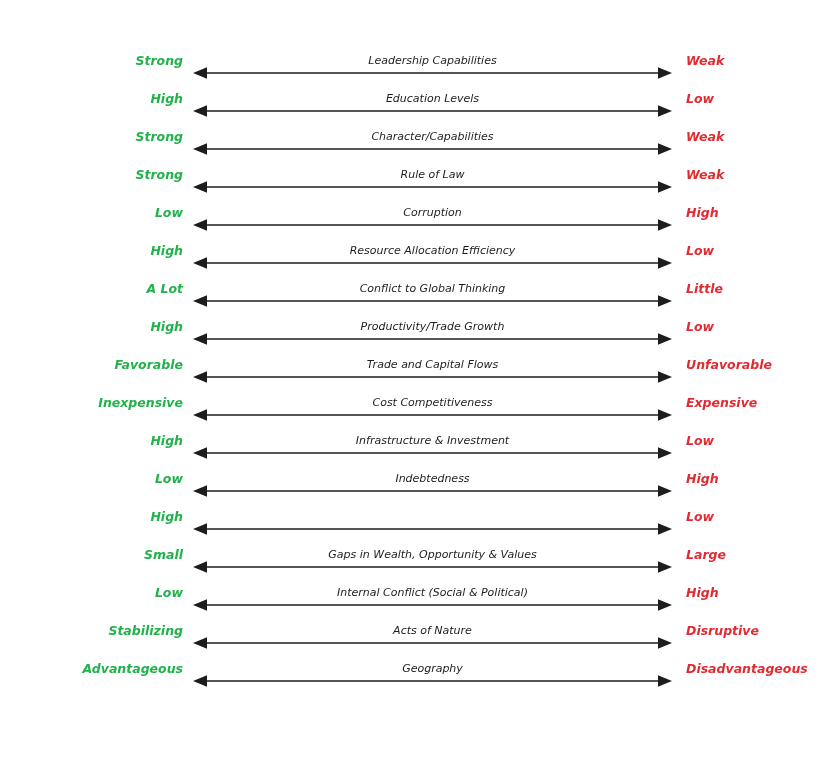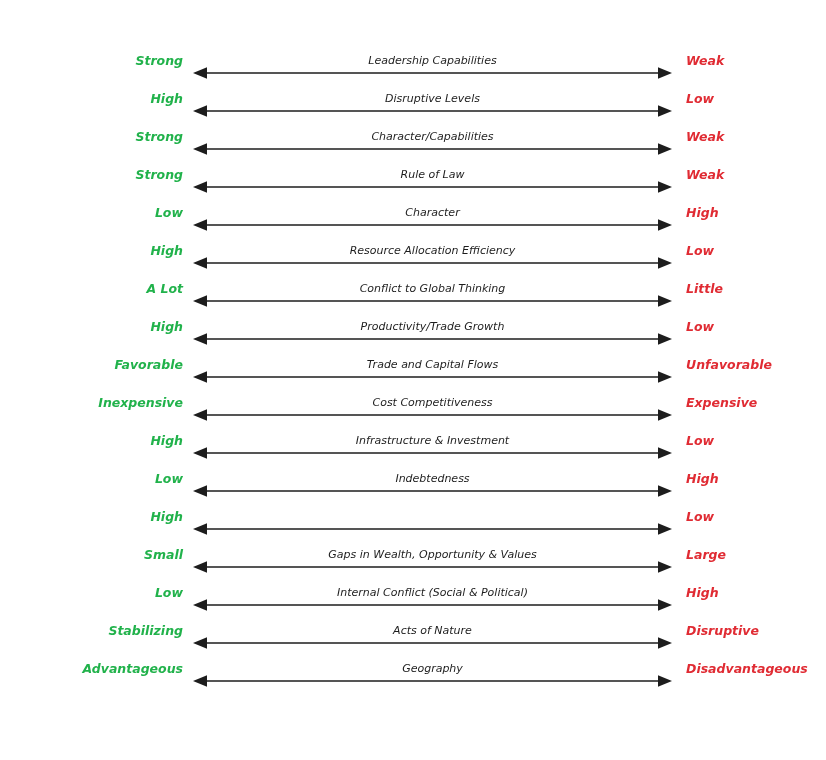--- a/index.html
+++ b/index.html
@@ -104,21 +104,21 @@
         <div class="center-label">Leadership Capabilities</div>
         <div class="end-label-right">Weak</div>
         <svg class="arrow-svg" viewBox="0 0 479 14" preserveAspectRatio="none">
           <line x1="12" y1="7" x2="467" y2="7" stroke="#1d1d1d" stroke-width="1.6"></line>
           <polygon points="0,7 14,1.2 14,12.8" fill="#1d1d1d"></polygon>
           <polygon points="479,7 465,1.2 465,12.8" fill="#1d1d1d"></polygon>
         </svg>
       </div>
       <div class="spectrum-row">
         <div class="end-label-left">High</div>
-        <div class="center-label">Disruptive Levels</div>
+        <div class="center-label">Education Levels</div>
         <div class="end-label-right">Low</div>
         <svg class="arrow-svg" viewBox="0 0 479 14" preserveAspectRatio="none">
           <line x1="12" y1="7" x2="467" y2="7" stroke="#1d1d1d" stroke-width="1.6"></line>
           <polygon points="0,7 14,1.2 14,12.8" fill="#1d1d1d"></polygon>
           <polygon points="479,7 465,1.2 465,12.8" fill="#1d1d1d"></polygon>
         </svg>
       </div>
       <div class="spectrum-row">
         <div class="end-label-left">Strong</div>
         <div class="center-label">Character/Capabilities</div>
@@ -134,21 +134,21 @@
         <div class="center-label">Rule of Law</div>
         <div class="end-label-right">Weak</div>
         <svg class="arrow-svg" viewBox="0 0 479 14" preserveAspectRatio="none">
           <line x1="12" y1="7" x2="467" y2="7" stroke="#1d1d1d" stroke-width="1.6"></line>
           <polygon points="0,7 14,1.2 14,12.8" fill="#1d1d1d"></polygon>
           <polygon points="479,7 465,1.2 465,12.8" fill="#1d1d1d"></polygon>
         </svg>
       </div>
       <div class="spectrum-row">
         <div class="end-label-left">Low</div>
-        <div class="center-label">Character</div>
+        <div class="center-label">Corruption</div>
         <div class="end-label-right">High</div>
         <svg class="arrow-svg" viewBox="0 0 479 14" preserveAspectRatio="none">
           <line x1="12" y1="7" x2="467" y2="7" stroke="#1d1d1d" stroke-width="1.6"></line>
           <polygon points="0,7 14,1.2 14,12.8" fill="#1d1d1d"></polygon>
           <polygon points="479,7 465,1.2 465,12.8" fill="#1d1d1d"></polygon>
         </svg>
       </div>
       <div class="spectrum-row">
         <div class="end-label-left">High</div>
         <div class="center-label">Resource Allocation Efficiency</div>

